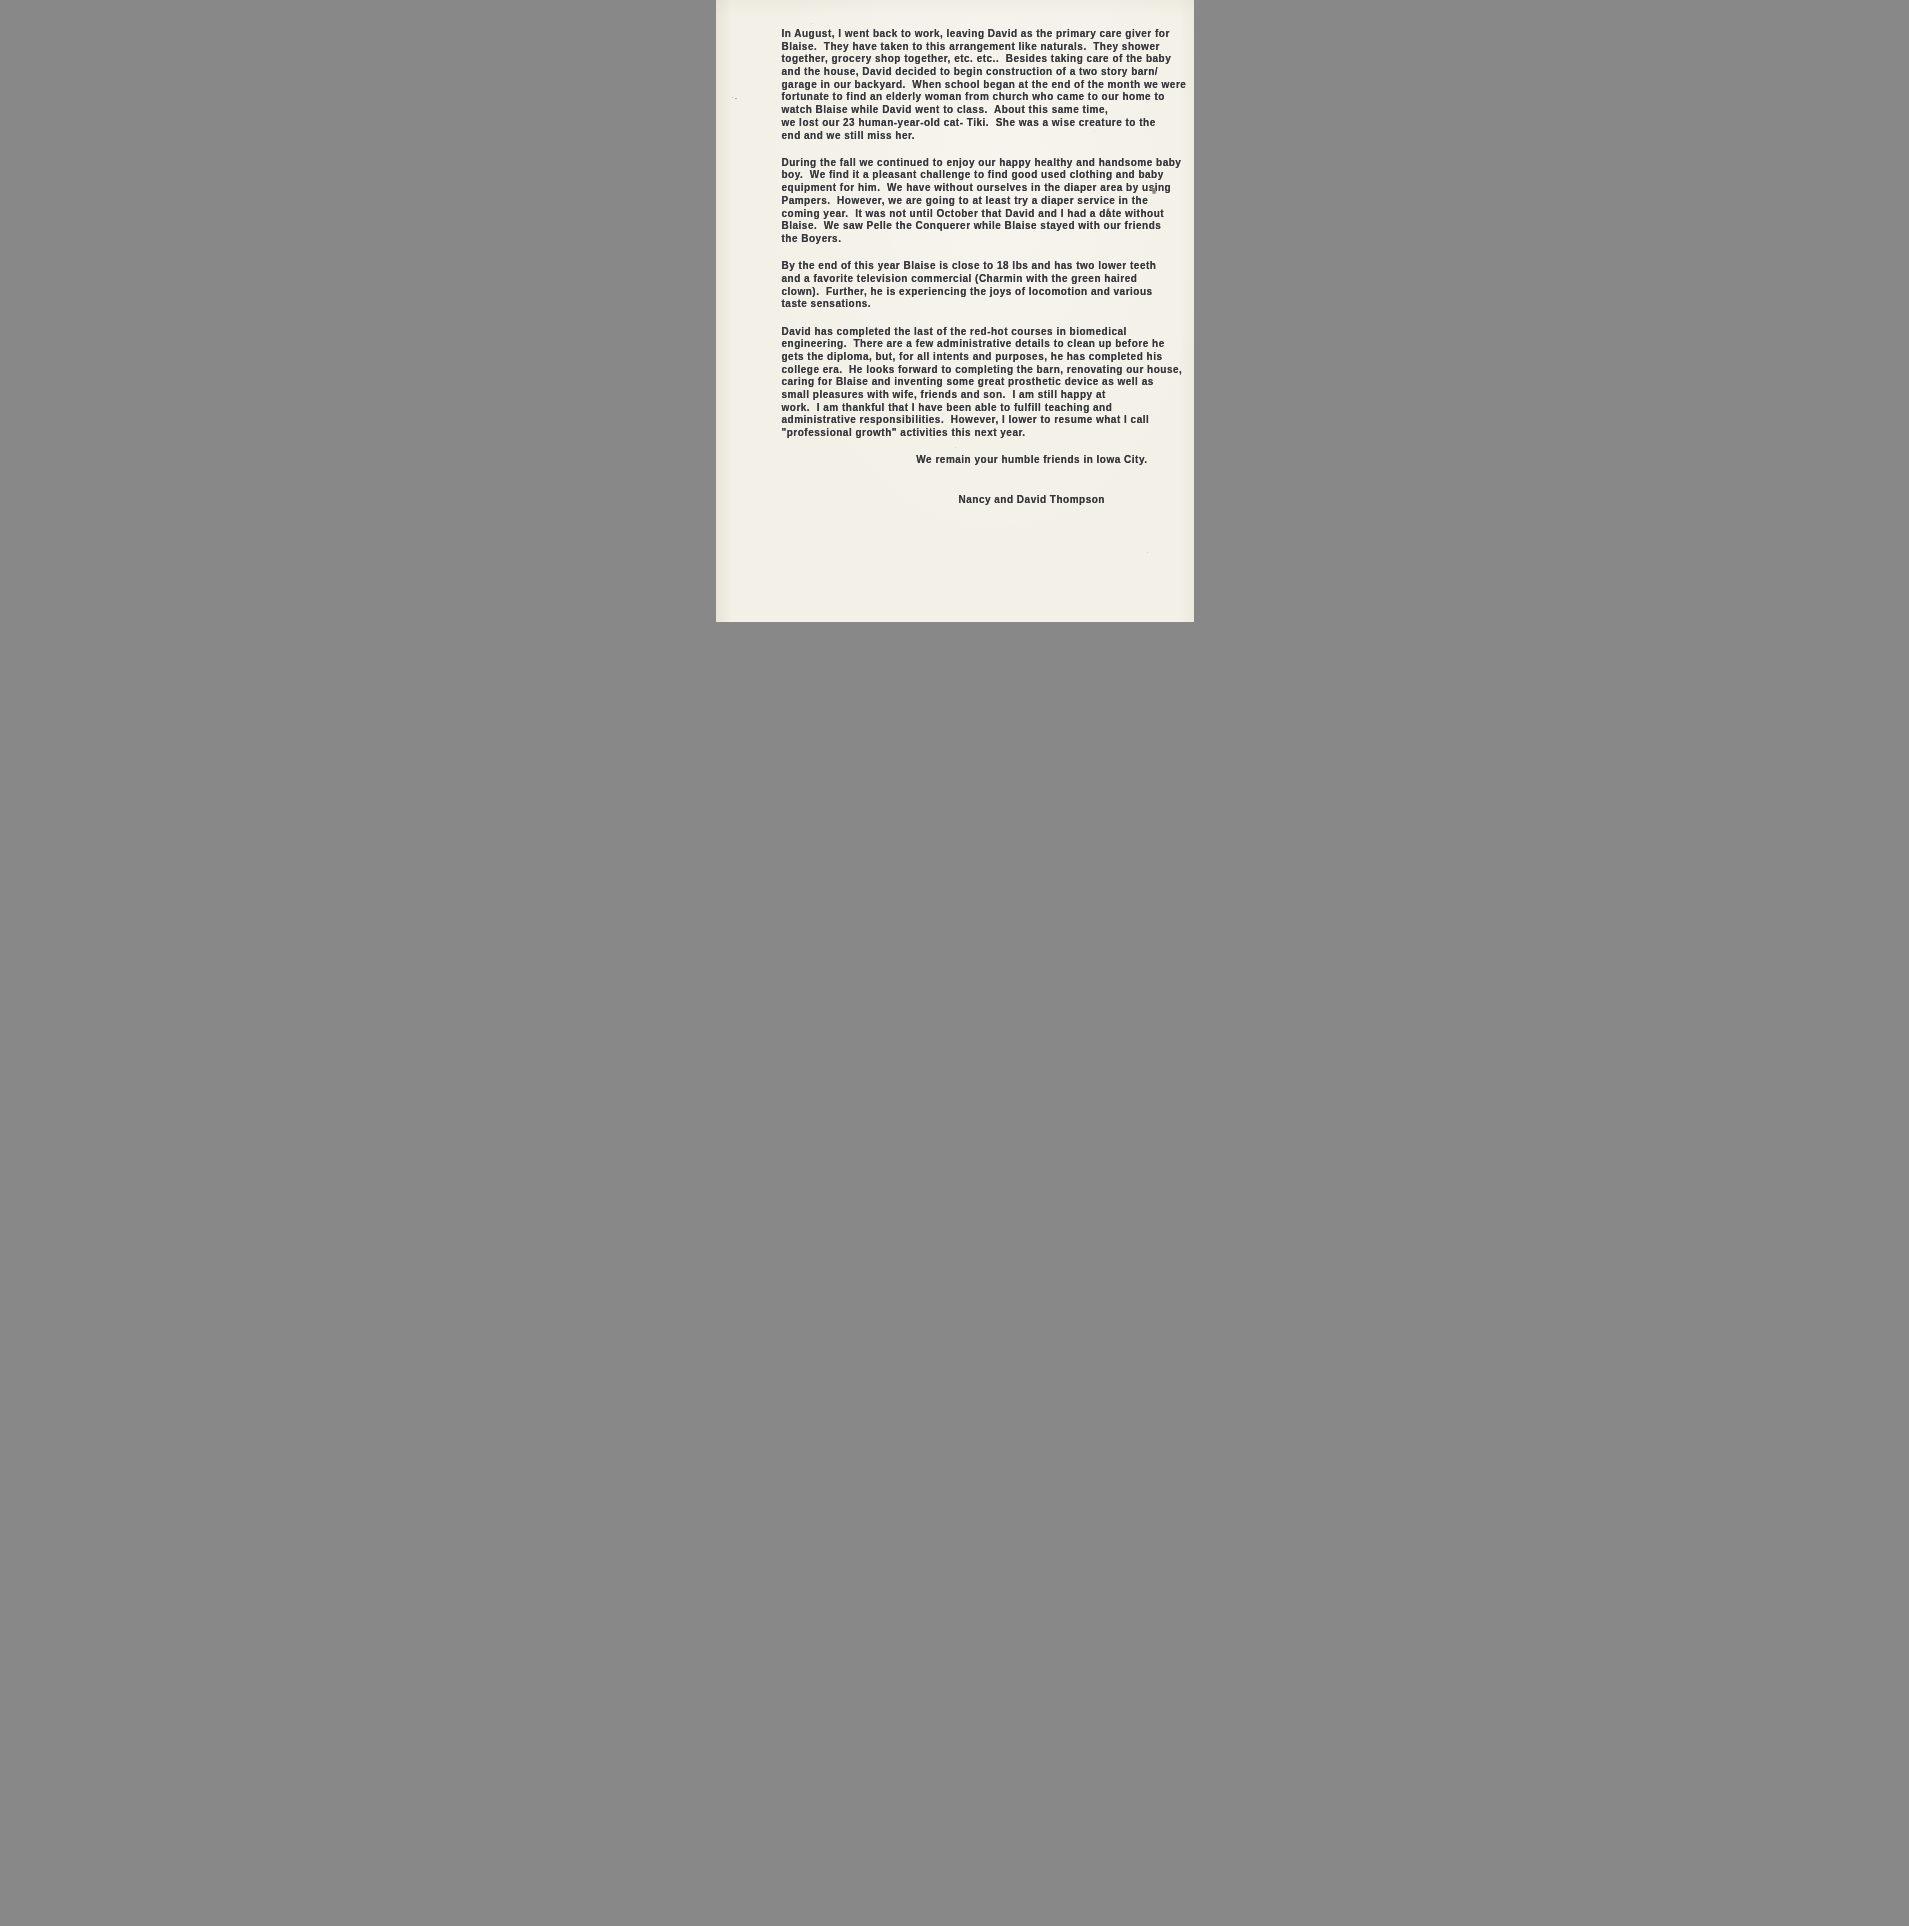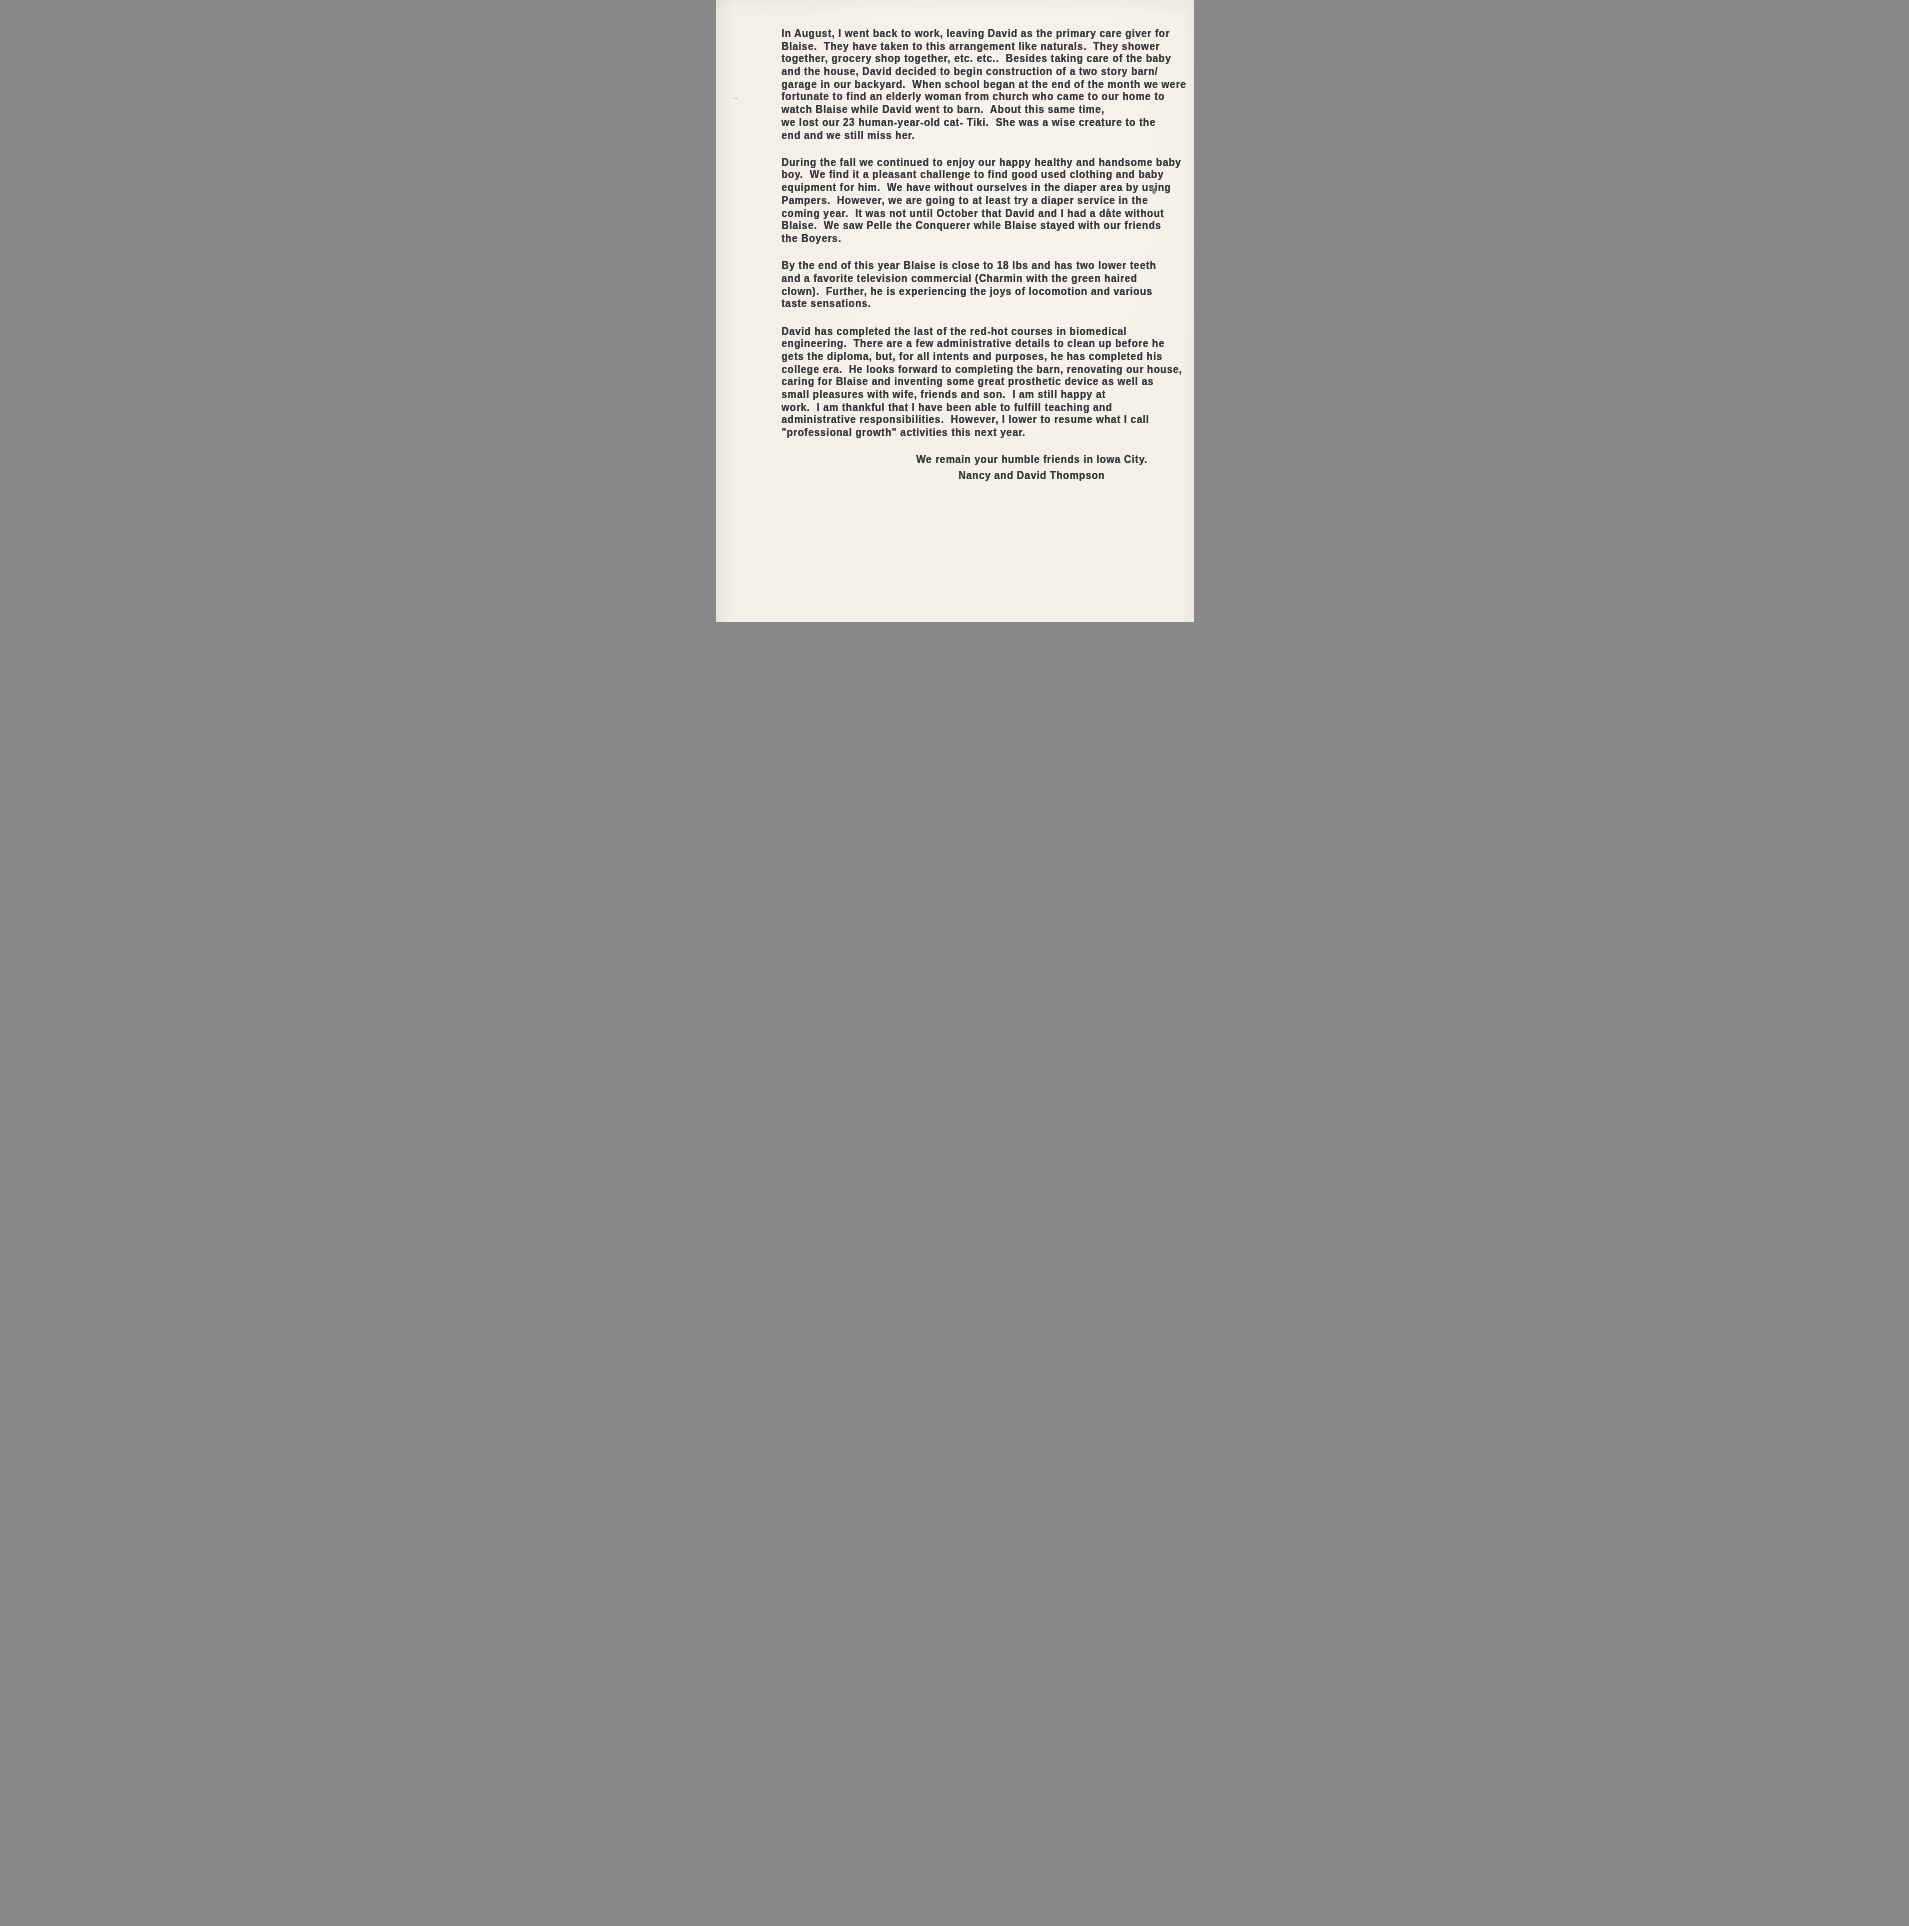--- a/index.html
+++ b/index.html
@@ -25,21 +25,21 @@
     color: #35353c;
     font-size: 10px;
     line-height: 12.7px;
     letter-spacing: 0.5px;
     text-shadow: 0 0 0.2px rgba(53,53,60,0.75);
     font-weight: bold;
   }
   .paragraph { margin: 0 0 14.6px 0; }
   .line { white-space: pre; height: 12.7px; }
   .closing { white-space: pre; padding-left: 45px; margin: 0; text-align: right; }
-  .signature { white-space: pre; padding-left: 177px; margin-top: 3px; }
+  .signature { white-space: pre; padding-left: 177px; margin-top: 27px; }
 
   
   .artifact { position: absolute; pointer-events: none; }
   .smudge-main {
     left: 436px; top: 188px; width: 3.5px; height: 5.8px;
     background: #8d8780;
     border-radius: 60% 40% 55% 45%;
     filter: blur(0.3px);
     transform: rotate(-9deg);
   }
@@ -74,21 +74,21 @@
 
   <div class="letter-body">
     <div>
         <div class="paragraph">
           <div class="line">In August, I went back to work, leaving David as the primary care giver for</div>
           <div class="line">Blaise.  They have taken to this arrangement like naturals.  They shower</div>
           <div class="line">together, grocery shop together, etc. etc..  Besides taking care of the baby</div>
           <div class="line">and the house, David decided to begin construction of a two story barn/</div>
           <div class="line">garage in our backyard.  When school began at the end of the month we were</div>
           <div class="line">fortunate to find an elderly woman from church who came to our home to</div>
-          <div class="line">watch Blaise while David went to barn.  About this same time,</div>
+          <div class="line">watch Blaise while David went to class.  About this same time,</div>
           <div class="line">we lost our 23 human-year-old cat- Tiki.  She was a wise creature to the</div>
           <div class="line">end and we still miss her.</div>
         </div>
         <div class="paragraph">
           <div class="line">During the fall we continued to enjoy our happy healthy and handsome baby</div>
           <div class="line">boy.  We find it a pleasant challenge to find good used clothing and baby</div>
           <div class="line">equipment for him.  We have without ourselves in the diaper area by using</div>
           <div class="line">Pampers.  However, we are going to at least try a diaper service in the</div>
           <div class="line">coming year.  It was not until October that David and I had a date without</div>
           <div class="line">Blaise.  We saw Pelle the Conquerer while Blaise stayed with our friends</div>

